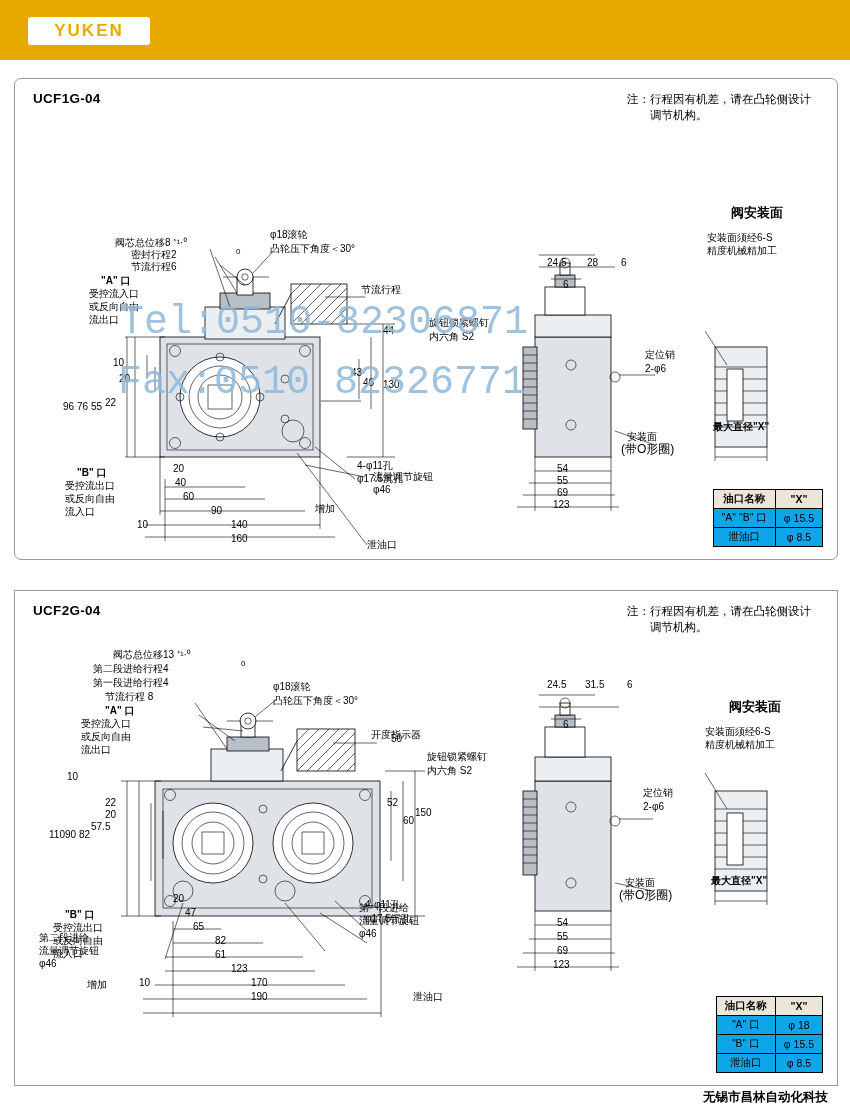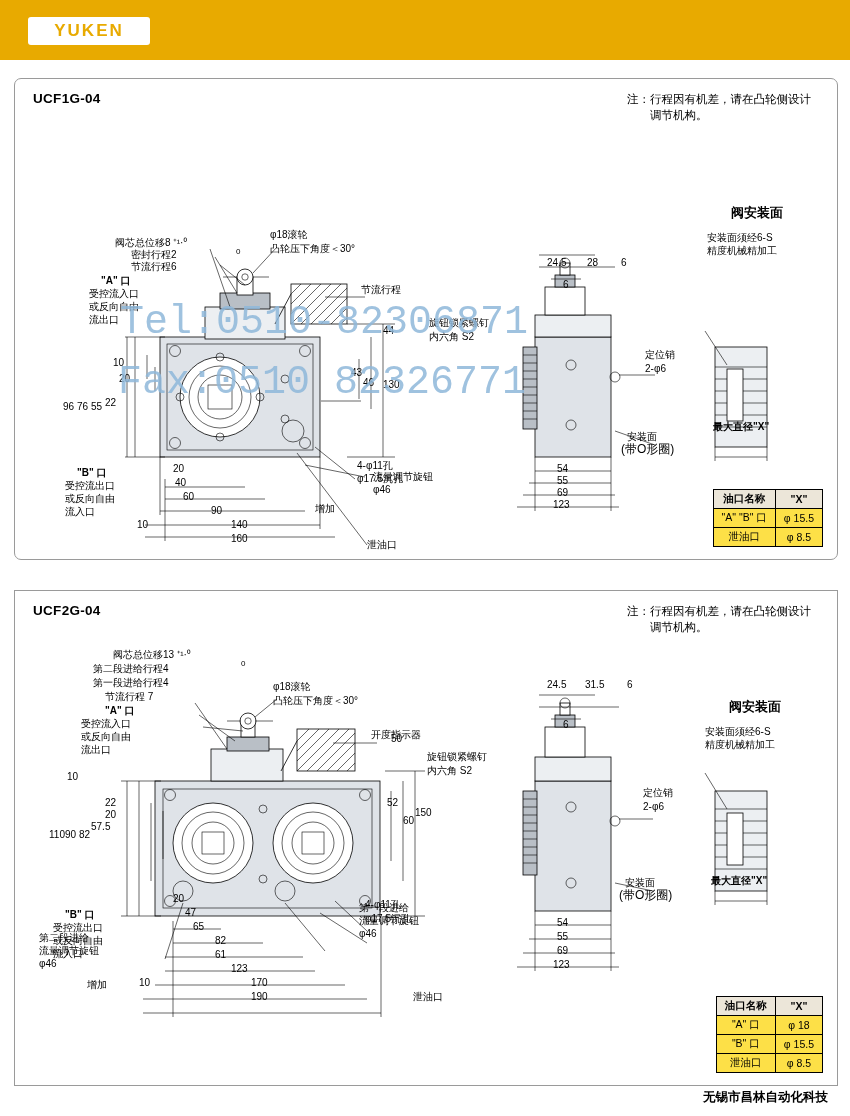--- a/index.html
+++ b/index.html
@@ -86,21 +86,21 @@
   .lbl{position:absolute;font-size:10px;white-space:nowrap;line-height:12px;}
   .lbl.b{font-weight:bold;}
   .lbl.s{font-size:12px;}
   .lbl.xs{font-size:8px;}
 
   
   .ptable{
     position:absolute;
     border-collapse:collapse;
     font-size:10.5px;
-    background:#fde047;
+    background:#0ea5e9;
     padding-left:27px;
   }
   .ptable th,.ptable td{
     border:1px solid #000;
     padding:2px 8px;
     text-align:center;
     white-space:nowrap;
   }
   .ptable th{background:#ece6d9;font-weight:bold;}
 
@@ -502,21 +502,21 @@
         <line x1="700" y1="300" x2="700" y2="314"></line>
         <line x1="752" y1="300" x2="752" y2="314"></line>
       </g>
       <line class="lnt" x1="690" y1="182" x2="712" y2="218"></line>
     </svg>
 
     <div class="lbl" style="left:98px;top:58px">阀芯总位移13 ⁺¹·⁰</div>
     <div class="lbl xs" style="left:226px;top:67px">0</div>
     <div class="lbl" style="left:78px;top:72px">第二段进给行程4</div>
     <div class="lbl" style="left:78px;top:86px">第一段进给行程4</div>
-    <div class="lbl" style="left:90px;top:100px">节流行程 7</div>
+    <div class="lbl" style="left:90px;top:100px">节流行程 8</div>
     <div class="lbl b" style="left:90px;top:114px">"A" 口</div>
     <div class="lbl" style="left:66px;top:126px;white-space:pre-line;line-height:13px">受控流入口
 或反向自由
 流出口</div>
     <div class="lbl b" style="left:50px;top:318px">"B" 口</div>
     <div class="lbl" style="left:38px;top:330px;white-space:pre-line;line-height:13px">受控流出口
 或反向自由
 流入口</div>
 
     <div class="lbl" style="left:258px;top:90px">φ18滚轮</div>

